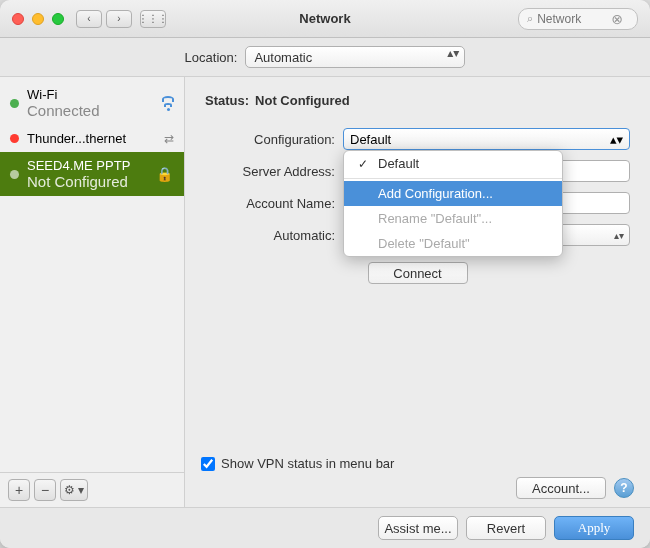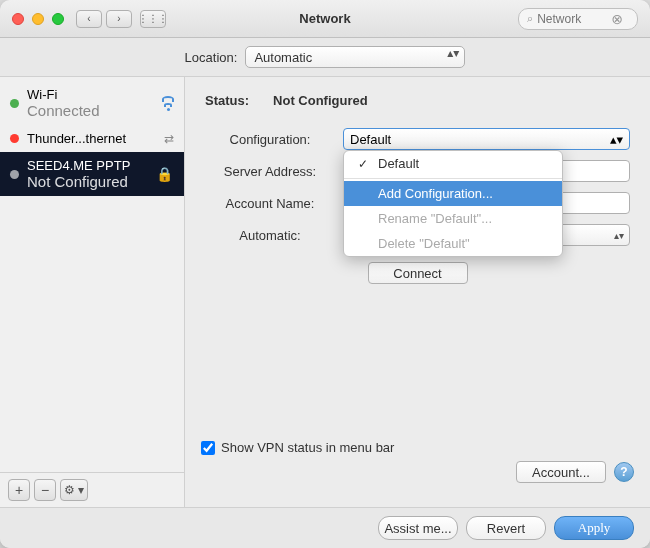--- a/index.html
+++ b/index.html
@@ -175,21 +175,21 @@
       padding: 4px 0;
     }
     .sidebar-item {
       display: flex;
       align-items: center;
       padding: 6px 10px;
       cursor: pointer;
       gap: 8px;
     }
     .sidebar-item.selected {
-      background: #0f172a;
+      background: #4d7c0f;
       color: white;
     }
     .status-dot {
       width: 9px;
       height: 9px;
       border-radius: 50%;
       flex-shrink: 0;
     }
     .status-dot.green { background: #4caf50; }
     .status-dot.red { background: #ff3b30; }
@@ -232,21 +232,21 @@
     
     .right-panel {
       flex: 1;
       padding: 16px 20px;
       position: relative;
       background: #ececec;
     }
     .status-row {
       display: flex;
       align-items: flex-start;
-      gap: 24px;
+      gap: 6px;
       margin-bottom: 20px;
     }
     .status-label {
       font-weight: 600;
       font-size: 13px;
       color: #333;
     }
     .status-value {
       font-weight: 700;
       font-size: 13px;
@@ -259,21 +259,21 @@
       margin-bottom: 16px;
     }
     .form-row {
       display: flex;
       align-items: center;
       gap: 8px;
     }
     .form-label {
       font-size: 13px;
       color: #333;
-      text-align: center;
+      text-align: right;
       min-width: 130px;
     }
     .form-input {
       flex: 1;
       height: 22px;
       border: 1px solid #b0b0b0;
       border-radius: 4px;
       background: white;
       font-size: 13px;
       padding: 0 6px;
@@ -428,21 +428,21 @@
       display: flex;
       align-items: center;
       justify-content: flex-end;
       gap: 8px;
     }
     .footer-btn {
       min-width: 80px;
       height: 24px;
       background: linear-gradient(to bottom, #ffffff, #f0f0f0);
       border: 1px solid #b0b0b0;
-      border-radius: 11px;
+      border-radius: 5px;
       font-size: 13px;
       color: #333;
       cursor: pointer;
       display: flex;
       align-items: center;
       justify-content: center;
     }
     .footer-btn.apply {
       background: linear-gradient(to bottom, #6fb3f7, #4a90d9);
       border-color: #3a7fc0;
@@ -610,21 +610,21 @@
             <span class="form-select-arrow">▴▾</span>
           </div>
         </div>
 
       </div>
 
       <div class="btn-row" style="margin-top: 6px;">
         <button class="mac-btn connect">Connect</button>
       </div>
 
-      <div style="position: absolute; bottom: 24px; left: 16px; right: 16px;">
+      <div style="position: absolute; bottom: 8px; left: 16px; right: 16px;">
         <div class="checkbox-row">
           <input type="checkbox" checked="" style="">
           <span class="checkbox-label">Show VPN status in menu bar</span>
         </div>
         <div class="bottom-actions" style="margin-top: 6px; justify-content: flex-end;">
           <button class="advanced-btn">Account...</button>
           <div class="help-btn">?</div>
         </div>
       </div>
     </div>

